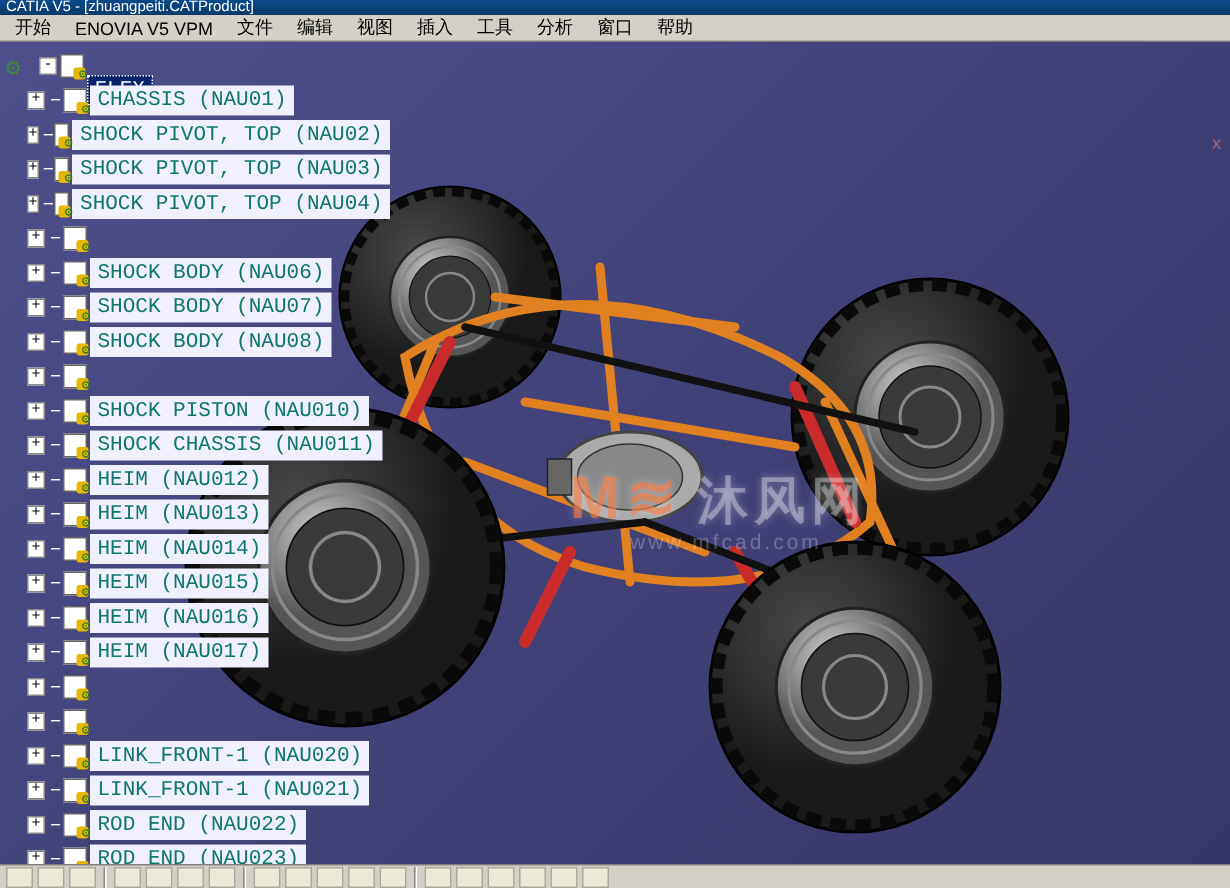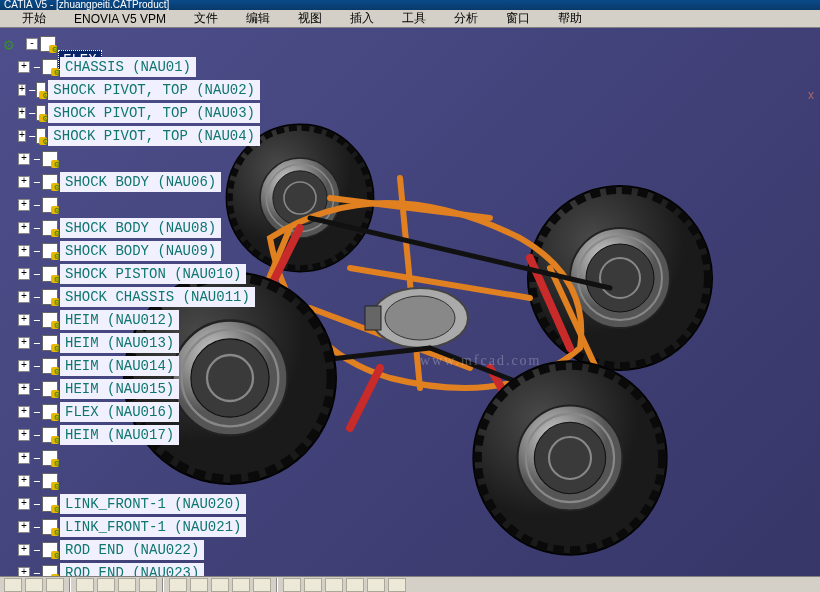--- a/index.html
+++ b/index.html
@@ -1,36 +1,36 @@
 <!DOCTYPE html>
 <html><head>
 <meta charset="utf-8">
 <style>
   * { margin: 0; padding: 0; box-sizing: border-box; }
   body { width: 820px; height: 592px; font-family: "SimSun", Arial, sans-serif; font-size: 12px; overflow: hidden; background: #5a5a9a; }
   .titlebar { height: 10px; background: linear-gradient(#0a4a8a, #083a6a); color: #fff; font-size: 10px; padding: 0 4px; line-height: 10px; overflow: hidden; }
   .menubar { height: 18px; background: #d4d0c8; display: flex; align-items: center; gap: 4px; padding: 0 4px; font-size: 12px; border-bottom: 1px solid #808080; }
-  .menu-item { padding: 2px 6px; cursor: pointer; margin-left: 12px; }
+  .menu-item { padding: 2px 6px; cursor: pointer; }
   .main { display: flex; height: 548px; background: linear-gradient(135deg, #4e4e8c, #363668); position: relative; }
   .tree-panel { width: 260px; height: 100%; overflow-y: auto; background: transparent; padding: 4px 0 4px 4px; position: relative; z-index: 5; }
   .tree-root { font-size: 14px; font-family: "Courier New", monospace; }
   .tree-node { display: flex; align-items: center; height: 23px; white-space: nowrap; }
   .tree-expand { width: 12px; height: 12px; border: 1px solid #888; background: #fff; text-align: center; line-height: 10px; font-size: 10px; margin-right: 2px; cursor: pointer; }
   .tree-conn { width: 10px; color: #fff; text-align: center; }
   .tree-icon { width: 16px; height: 16px; margin-right: 2px; background: #fff; border: 1px solid #666; position: relative; }
   .tree-icon::before { content: ""; position: absolute; width: 8px; height: 8px; background: #e6b800; right: -2px; bottom: -2px; border-radius: 2px; }
   .tree-icon-gear::after { content: "⚙"; position: absolute; font-size: 9px; right: -3px; bottom: -4px; color: #2a7a2a; }
   .tree-label { background: #f0f0ff; color: #0f766e; padding: 1px 4px; border: 1px solid transparent; cursor: pointer; }
   .tree-label.sel { background: #0a246a; color: #fff; border: 1px dotted #fff; margin-top: 33px; }
   .gear-icon { width: 18px; height: 18px; margin-right: 4px; color: #3a8a3a; font-size: 16px; }
   .viewport { flex: 1; position: relative; }
   .close-x { position: absolute; right: 6px; top: 60px; font-size: 12px; color: #a66; z-index: 10; }
   .watermark { position: absolute; top: 280px; left: 380px; font-size: 34px; color: rgba(255,255,255,0.35); font-weight: bold; letter-spacing: 4px; pointer-events: none; z-index: 8; text-shadow: 0 0 6px rgba(255,255,255,0.3); }
   .watermark .wm-logo { color: rgba(255,120,60,0.6); font-size: 40px; margin-right: 10px; }
-  .wm-sub { position: absolute; top: 325px; left: 420px; font-size: 14px; color: rgba(255,255,255,0.25); letter-spacing: 2px; z-index: 8; font-family: Liberation Serif, serif; }
+  .wm-sub { position: absolute; top: 325px; left: 420px; font-size: 14px; color: rgba(255,255,255,0.25); letter-spacing: 2px; z-index: 8; }
   .model-3d { position: absolute; top: 40px; left: 50px; width: 700px; height: 500px; z-index: 2; pointer-events: none; }
   .bottom-toolbar { height: 16px; background: #d4d0c8; border-top: 1px solid #808080; display: flex; align-items: center; gap: 3px; padding: 0 4px; }
   .bot-btn { width: 18px; height: 14px; background: #ece9d8; border: 1px solid #aca899; cursor: pointer; }
   .bot-sep { width: 2px; height: 14px; border-left: 1px solid #888; border-right: 1px solid #fff; margin: 0 2px; }
 </style>
 </head>
 <body>
 
 <div class="titlebar">
   <span>CATIA V5 - [zhuangpeiti.CATProduct]</span>
@@ -175,32 +175,32 @@
           <div class="tree-node" style="padding-left: 14px;">
             <span class="tree-expand">+</span>
             <span class="tree-conn">–</span>
             <span class="tree-icon tree-icon-gear"></span>
             <span class="tree-label">SHOCK BODY (NAU06)</span>
           </div>
           <div class="tree-node" style="padding-left: 14px;">
             <span class="tree-expand">+</span>
             <span class="tree-conn">–</span>
             <span class="tree-icon tree-icon-gear"></span>
+            <span class="tree-label">SHOCK BODY (NAU07)</span>
           </div>
           <div class="tree-node" style="padding-left: 14px;">
             <span class="tree-expand">+</span>
             <span class="tree-conn">–</span>
             <span class="tree-icon tree-icon-gear"></span>
             <span class="tree-label">SHOCK BODY (NAU08)</span>
           </div>
           <div class="tree-node" style="padding-left: 14px;">
             <span class="tree-expand">+</span>
             <span class="tree-conn">–</span>
             <span class="tree-icon tree-icon-gear"></span>
-            <span class="tree-label">SHOCK BODY (NAU09)</span>
           </div>
           <div class="tree-node" style="padding-left: 14px;">
             <span class="tree-expand">+</span>
             <span class="tree-conn">–</span>
             <span class="tree-icon tree-icon-gear"></span>
             <span class="tree-label">SHOCK PISTON (NAU010)</span>
           </div>
           <div class="tree-node" style="padding-left: 14px;">
             <span class="tree-expand">+</span>
             <span class="tree-conn">–</span>
@@ -228,21 +228,21 @@
           <div class="tree-node" style="padding-left: 14px;">
             <span class="tree-expand">+</span>
             <span class="tree-conn">–</span>
             <span class="tree-icon tree-icon-gear"></span>
             <span class="tree-label">HEIM (NAU015)</span>
           </div>
           <div class="tree-node" style="padding-left: 14px;">
             <span class="tree-expand">+</span>
             <span class="tree-conn">–</span>
             <span class="tree-icon tree-icon-gear"></span>
-            <span class="tree-label">FLEX (NAU016)</span>
+            <span class="tree-label">HEIM (NAU016)</span>
           </div>
           <div class="tree-node" style="padding-left: 14px;">
             <span class="tree-expand">+</span>
             <span class="tree-conn">–</span>
             <span class="tree-icon tree-icon-gear"></span>
             <span class="tree-label">HEIM (NAU017)</span>
           </div>
           <div class="tree-node" style="padding-left: 14px;">
             <span class="tree-expand">+</span>
             <span class="tree-conn">–</span>
@@ -277,20 +277,23 @@
             <span class="tree-icon tree-icon-gear"></span>
             <span class="tree-label">ROD END (NAU023)</span>
           </div>
         </div>
     </div>
   </div>
 
   <div class="viewport"></div>
 
   <div class="close-x">x</div>
+  <div class="watermark">
+    <span class="wm-logo">M≋</span><span>沐风网</span>
+  </div>
   <div class="wm-sub">www.mfcad.com</div>
 </div>
 
 <div class="bottom-toolbar">
   <div class="bot-btn"></div>
   <div class="bot-btn"></div>
   <div class="bot-btn"></div>
   <div class="bot-sep"></div>
   <div class="bot-btn"></div>
   <div class="bot-btn"></div>

